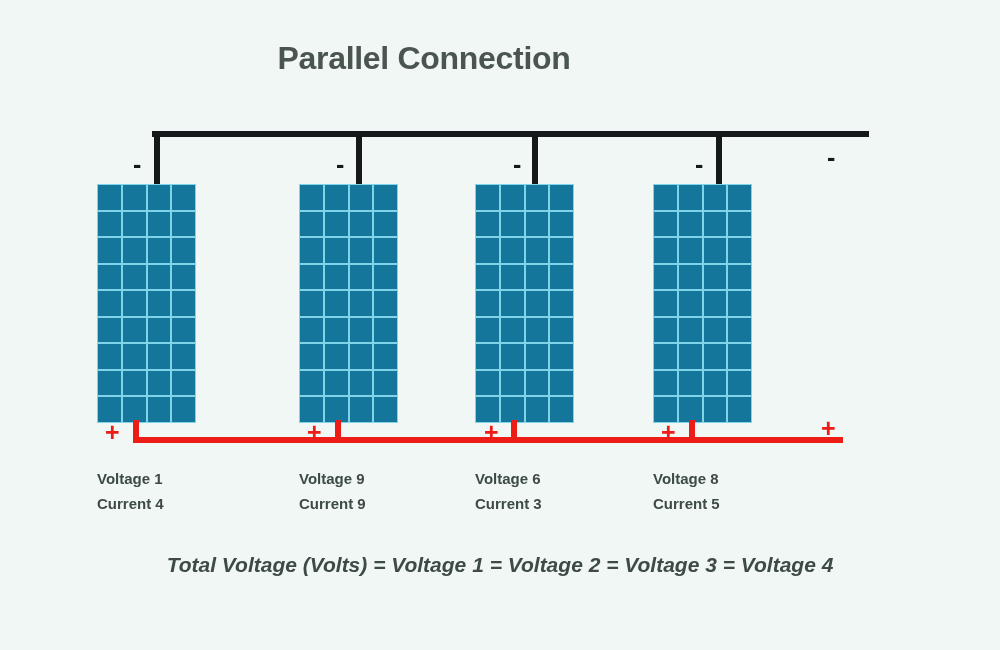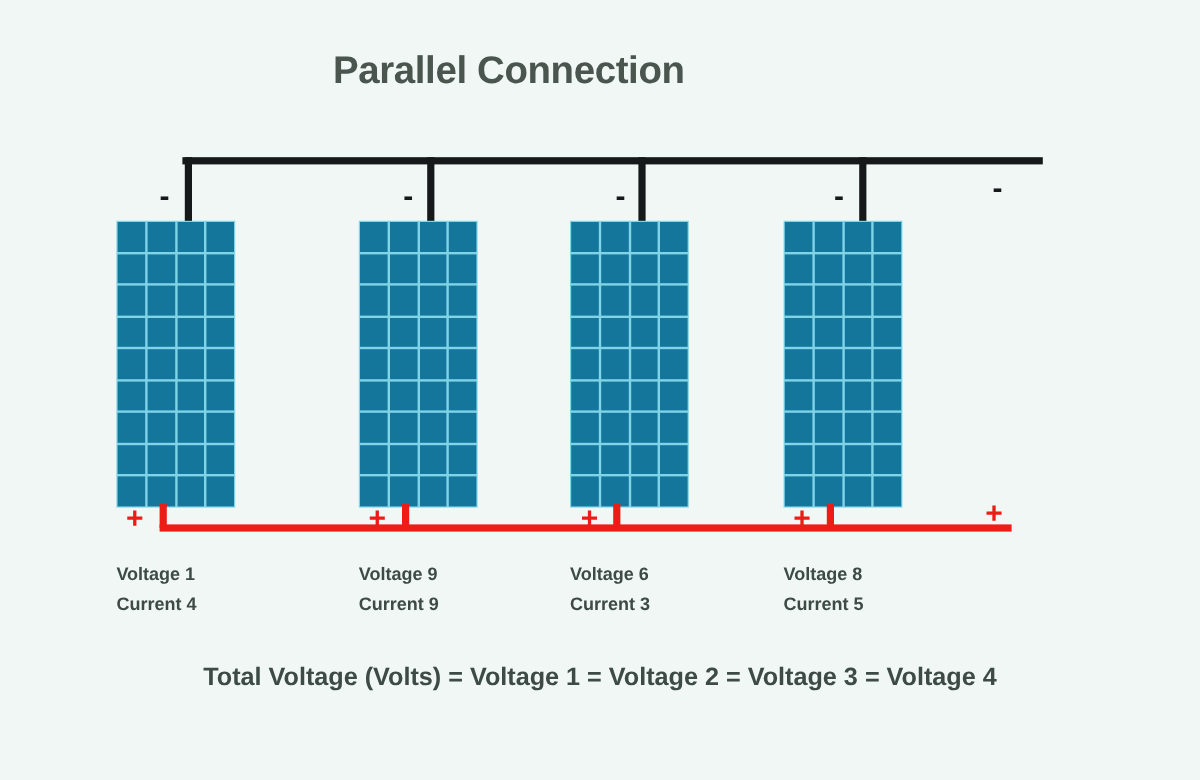--- a/index.html
+++ b/index.html
@@ -103,20 +103,21 @@
   
   .formula {
     position: absolute;
     left: 0;
     width: 1000px;
     text-align: center;
     font-size: 21px;
     font-weight: bold;
     color: #3d4a45;
     white-space: nowrap;
+    font-style: italic;
   }
   .formula.f1 { top: 553px; }
   .formula.f2 { top: 593px; }
 </style>
 </head>
 <body>
 
 <div id="stage">
 
   <div class="title">Parallel Connection</div>

